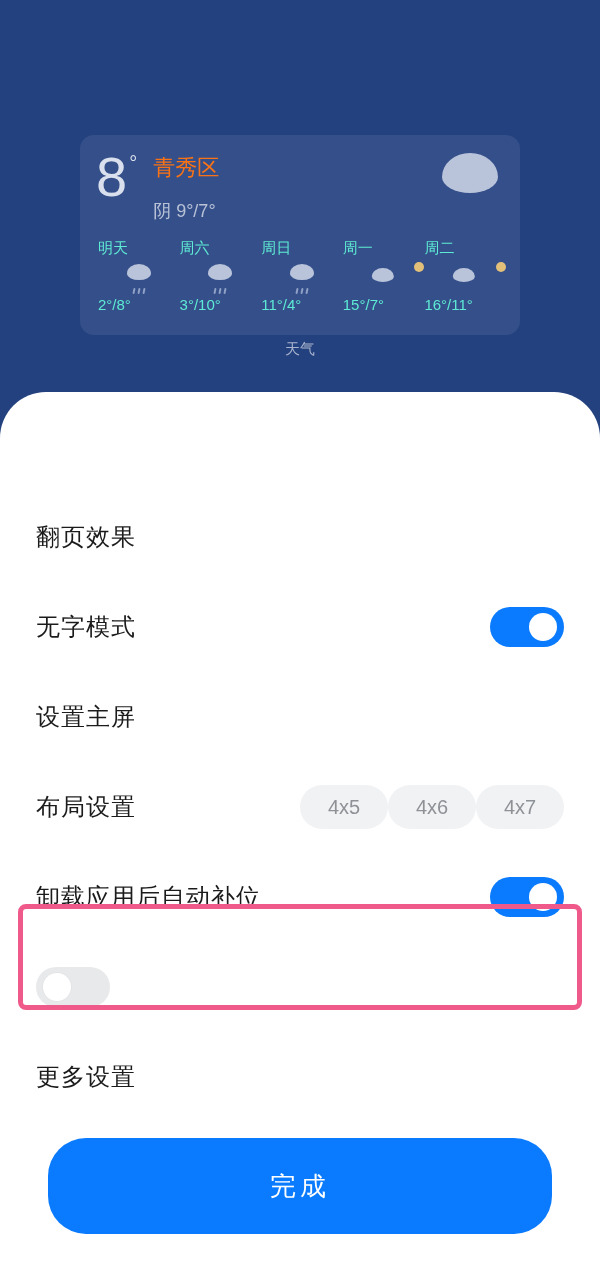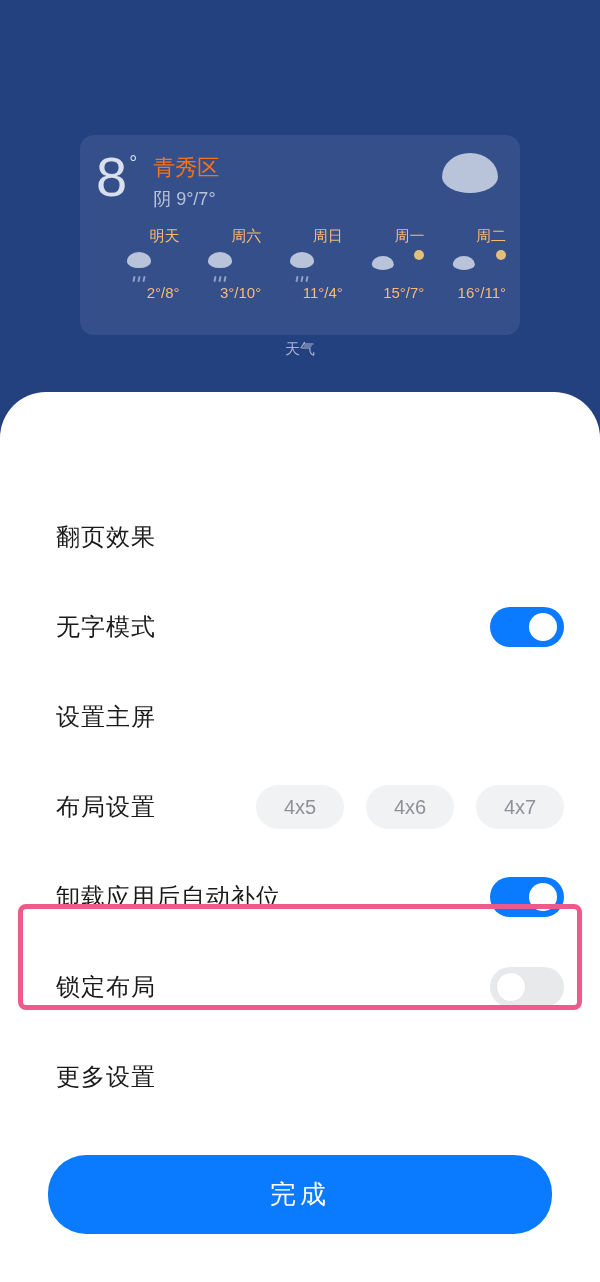--- a/index.html
+++ b/index.html
@@ -39,39 +39,39 @@
   }
   .temp-now .deg {
     font-size: 20px;
     vertical-align: top;
     position: relative;
     top: 4px;
     left: 2px;
   }
   .loc-block { margin-top: 4px; }
   .loc-name { font-size: 22px; color: #f97316; }
-  .loc-cond { font-size: 18px; color: #b8c1d6; margin-top: 4px; }
+  .loc-cond { font-size: 18px; color: #b8c1d6; margin-top: 16px; }
   .now-icon {
     position: absolute;
     right: 10px;
     top: 0;
     width: 56px;
     height: 44px;
   }
   .forecast-row {
     display: flex;
     justify-content: space-between;
     margin-top: 16px;
     padding: 0 2px;
   }
   .fc-col {
     flex: 1;
-    text-align: right;
+    text-align: left;
     font-size: 14px;
-    color: #fdba74;
+    color: #5eead4;
   }
   .fc-day { font-size: 15px; margin-bottom: 6px; }
   .fc-icon { height: 26px; margin: 2px auto 6px; position: relative; }
   .fc-temp { font-size: 15px; }
   .widget-label {
     position: absolute;
     bottom: -24px;
     left: 50%;
     transform: translateX(-50%);
     font-size: 15px;
@@ -108,21 +108,21 @@
 
   
   .sheet {
     position: absolute;
     top: 392px;
     left: 0;
     right: 0;
     bottom: 0;
     background: #ffffff;
     border-radius: 46px 46px 0 0;
-    padding: 100px 36px 0 56px;
+    padding: 100px 36px 0 36px;
   }
   .row {
     display: flex;
     align-items: center;
     justify-content: space-between;
     height: 90px;
     position: relative;
   }
   .row-label {
     font-size: 24px;
@@ -144,21 +144,20 @@
     width: 28px; height: 28px;
     background: #fff;
     border-radius: 50%;
     top: 6px;
   }
   .toggle.on .knob { right: 7px; }
   .toggle.off .knob { left: 7px; background: #fff; box-shadow: 0 0 0 1px rgba(0,0,0,0.02); }
 
   .segbar {
     display: flex;
-    gap: 22px;
   }
   .segbtn {
     width: 88px;
     height: 44px;
     border-radius: 22px;
     background: #f1f2f4;
     color: #8e9196;
     font-size: 20px;
     display: flex;
     align-items: center;
@@ -175,21 +174,21 @@
     border: 5px solid #ef5a8b;
     border-radius: 8px;
     pointer-events: none;
   }
 
   .done-btn {
     position: absolute;
     left: 48px;
     right: 48px;
     bottom: 48px;
-    height: 79px;
+    height: 96px;
     background: #0a7bff;
     border-radius: 38px;
     display: flex;
     align-items: center;
     justify-content: center;
     color: #fff;
     font-size: 26px;
     letter-spacing: 4px;
     cursor: pointer;
   }
@@ -295,21 +294,20 @@
   </div>
 
   <div class="row">
     <div class="row-label">卸载应用后自动补位</div>
     <div class="toggle on">
         <div class="knob"></div>
       </div>
   </div>
 
   <div class="row">
-    <div class="row-label">锁定布局</div>
     <div class="toggle off">
         <div class="knob"></div>
       </div>
   </div>
 
   <div class="row">
     <div class="row-label">更多设置</div>
   </div>
 
   <div class="done-btn">

